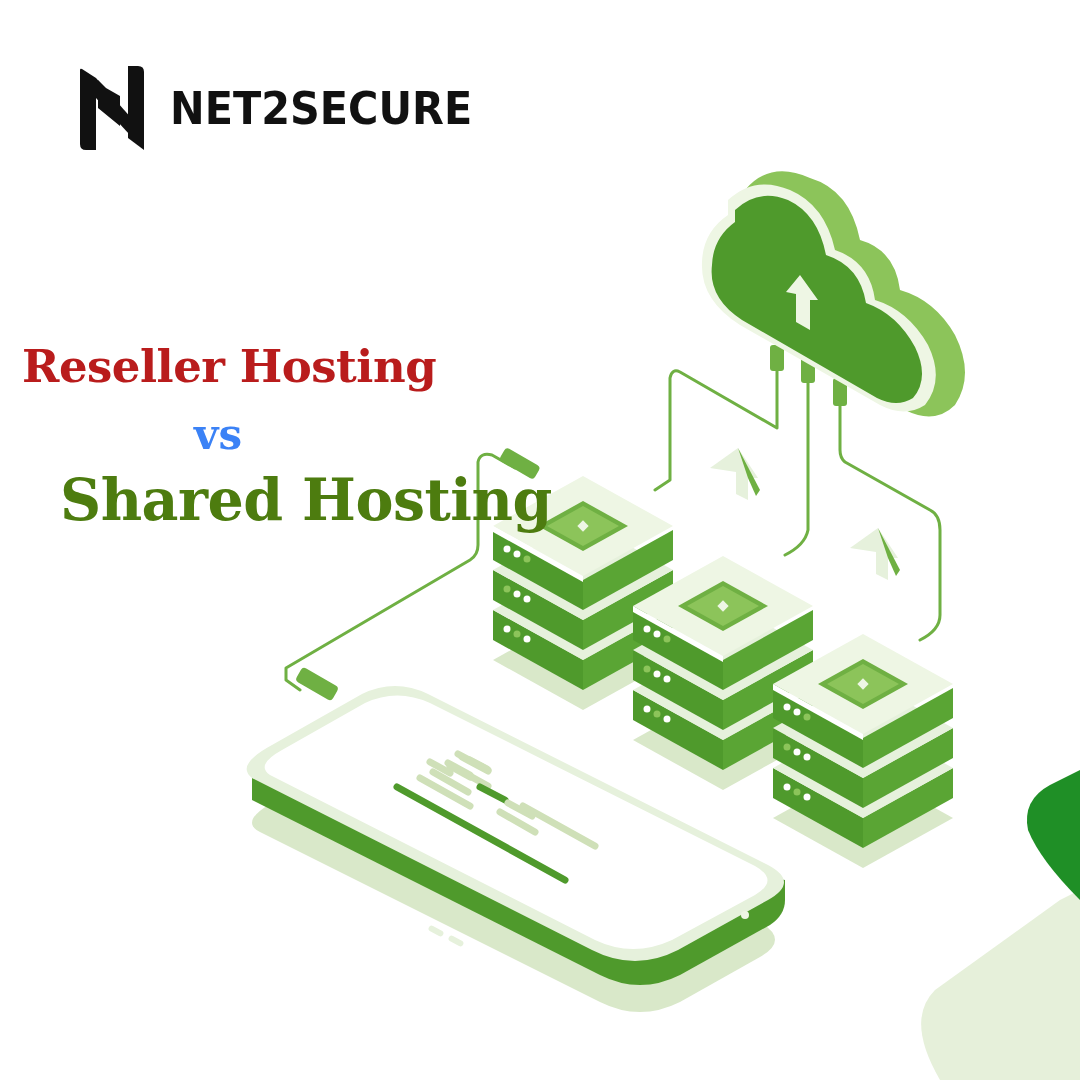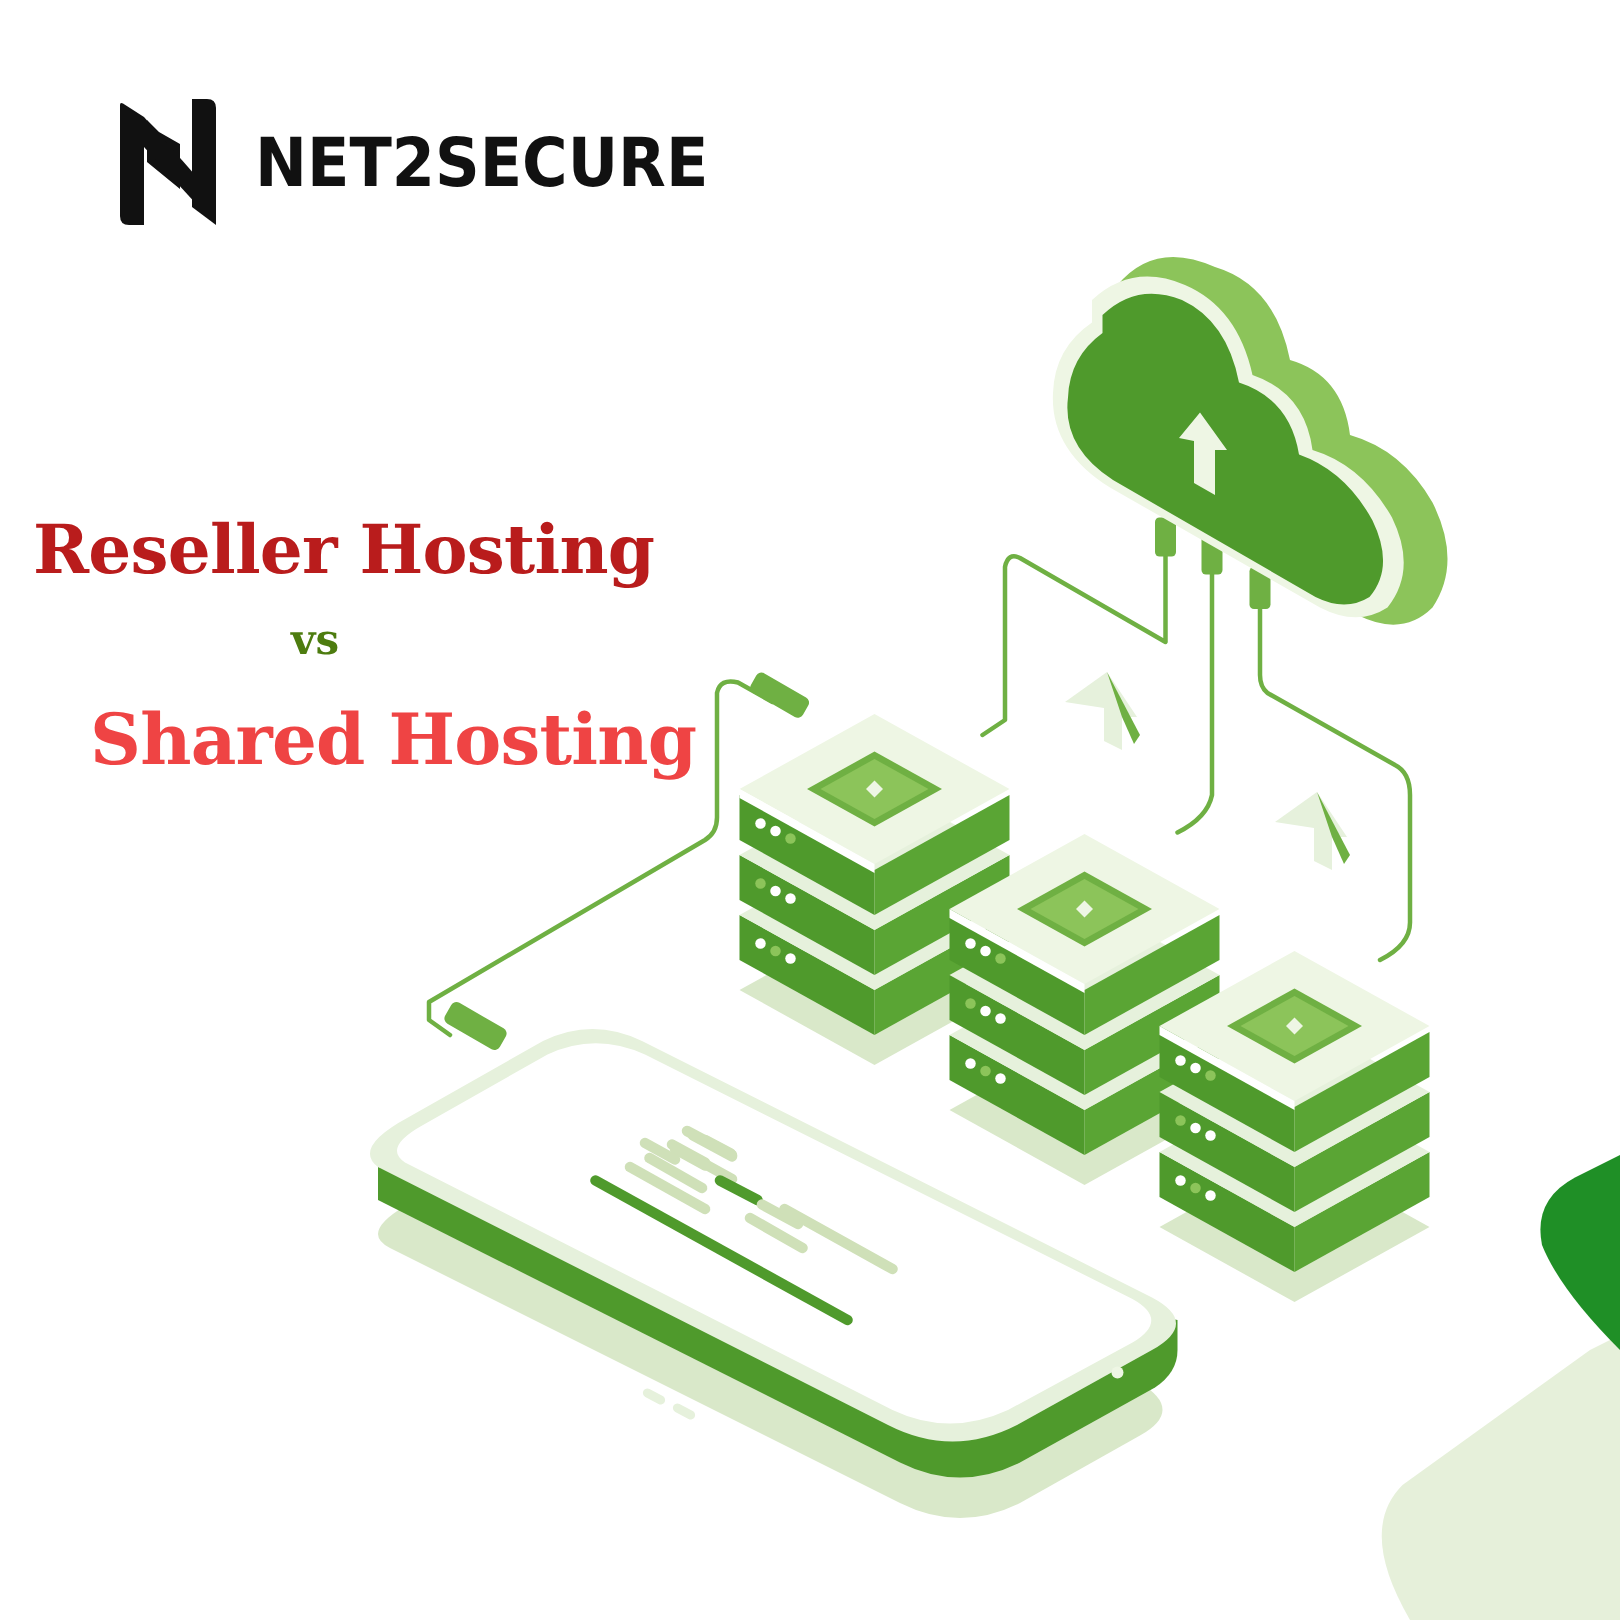--- a/index.html
+++ b/index.html
@@ -2,22 +2,22 @@
 <html><head>
   <meta charset="utf-8">
   <style>
     html, body { margin: 0; padding: 0; }
     body { width: 1080px; height: 1080px; background: #ffffff; position: relative; overflow: hidden; font-family: "Liberation Sans", sans-serif; }
     .logo { position: absolute; left: 76px; top: 66px; display: flex; align-items: center; text-align: center; }
     .logo-mark { width: 72px; height: 84px; }
     .logo-text { margin-left: 22px; font-family: "DejaVu Sans", sans-serif; font-weight: 700; font-size: 45px; letter-spacing: 0px; color: #111111; line-height: 1; transform: scaleX(0.92); transform-origin: left center; }
     .headline { position: absolute; left: 0; top: 340px; width: 460px; font-family: "DejaVu Serif", serif; font-weight: 700; }
     .h-line1 { position: absolute; left: 22px; top: 0; font-size: 45px; color: #b91c1c; white-space: nowrap; letter-spacing: -0.5px; }
-    .h-vs { position: absolute; left: 194px; top: 70px; font-size: 28px; color: #4d7c0f; }
-    .h-line3 { position: absolute; left: 60px; top: 126px; font-size: 47px; color: #ef4444; white-space: nowrap; letter-spacing: -0.5px; }
+    .h-vs { position: absolute; left: 194px; top: 70px; font-size: 42px; color: #3b82f6; }
+    .h-line3 { position: absolute; left: 60px; top: 126px; font-size: 57px; color: #4d7c0f; white-space: nowrap; letter-spacing: -0.5px; }
     .art { position: absolute; left: 0; top: 0; width: 1080px; height: 1080px; }
   </style>
 </head>
 <body>
 
 <svg class="art" viewBox="0 0 1080 1080" xmlns="http://www.w3.org/2000/svg">
 
   <g>
     <path d="M1080 890 L1080 1080 L940 1080 Q905 1020 935 990 L1060 900 Z" fill="#e6f0da"></path>
     <path d="M1080 770 L1080 900 Q1040 860 1028 830 Q1022 800 1050 785 Z" fill="#1f8f26"></path>

